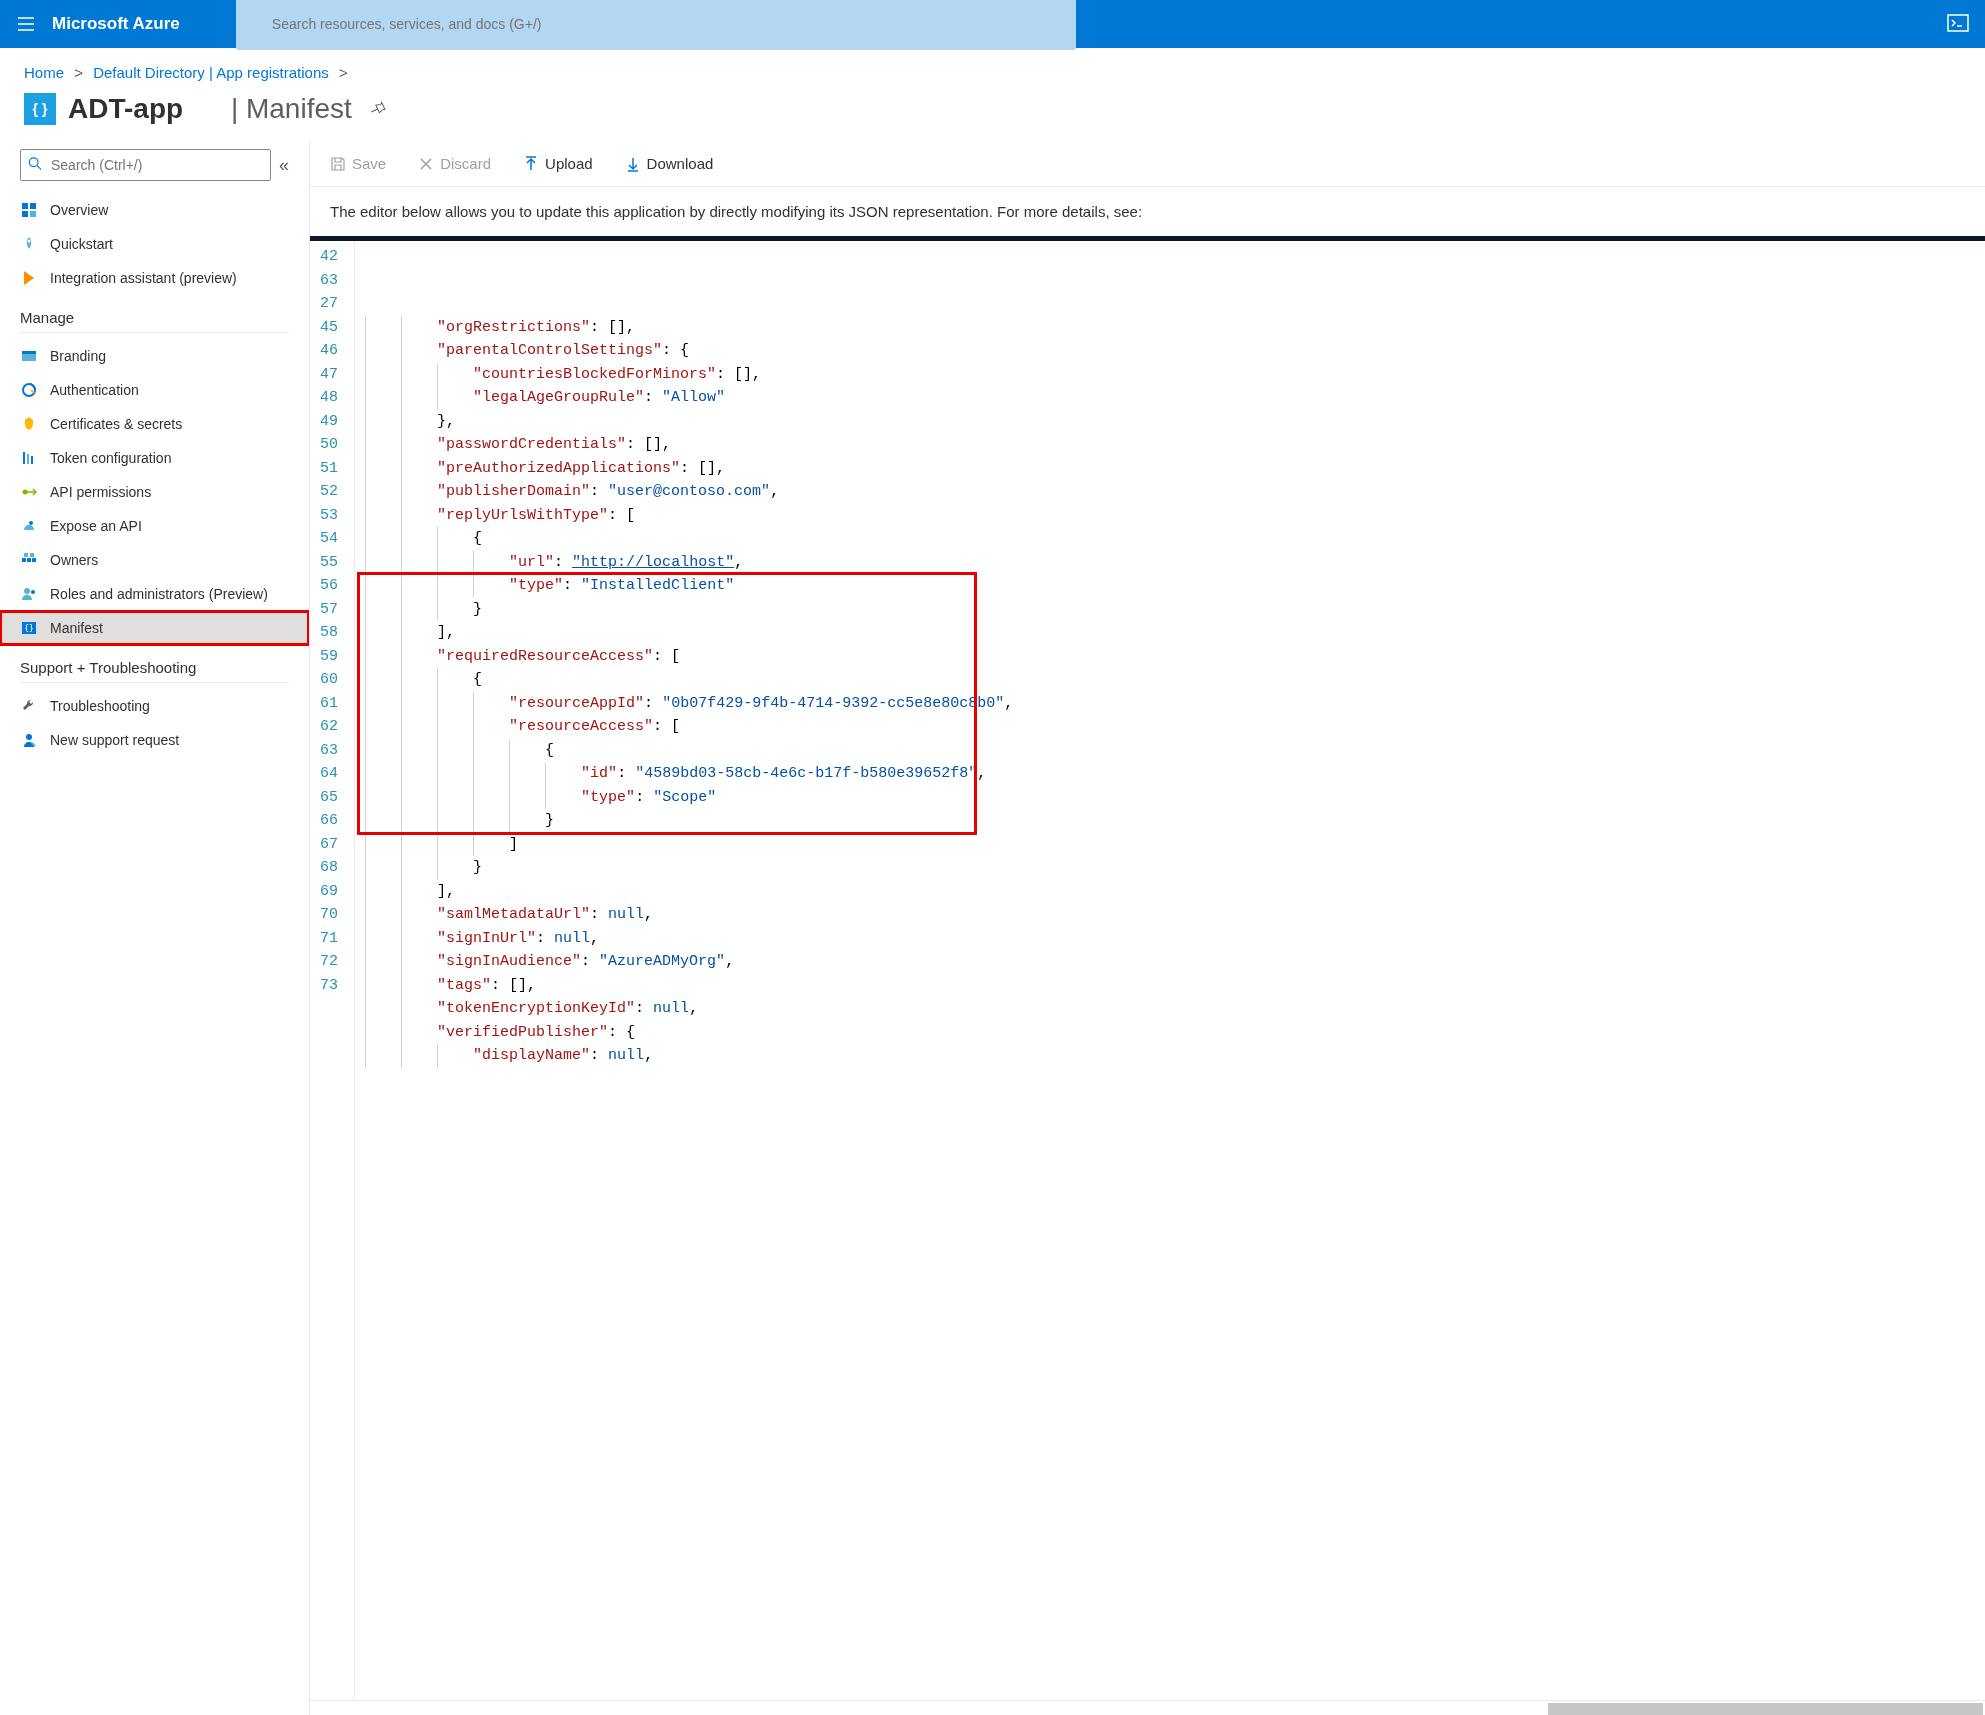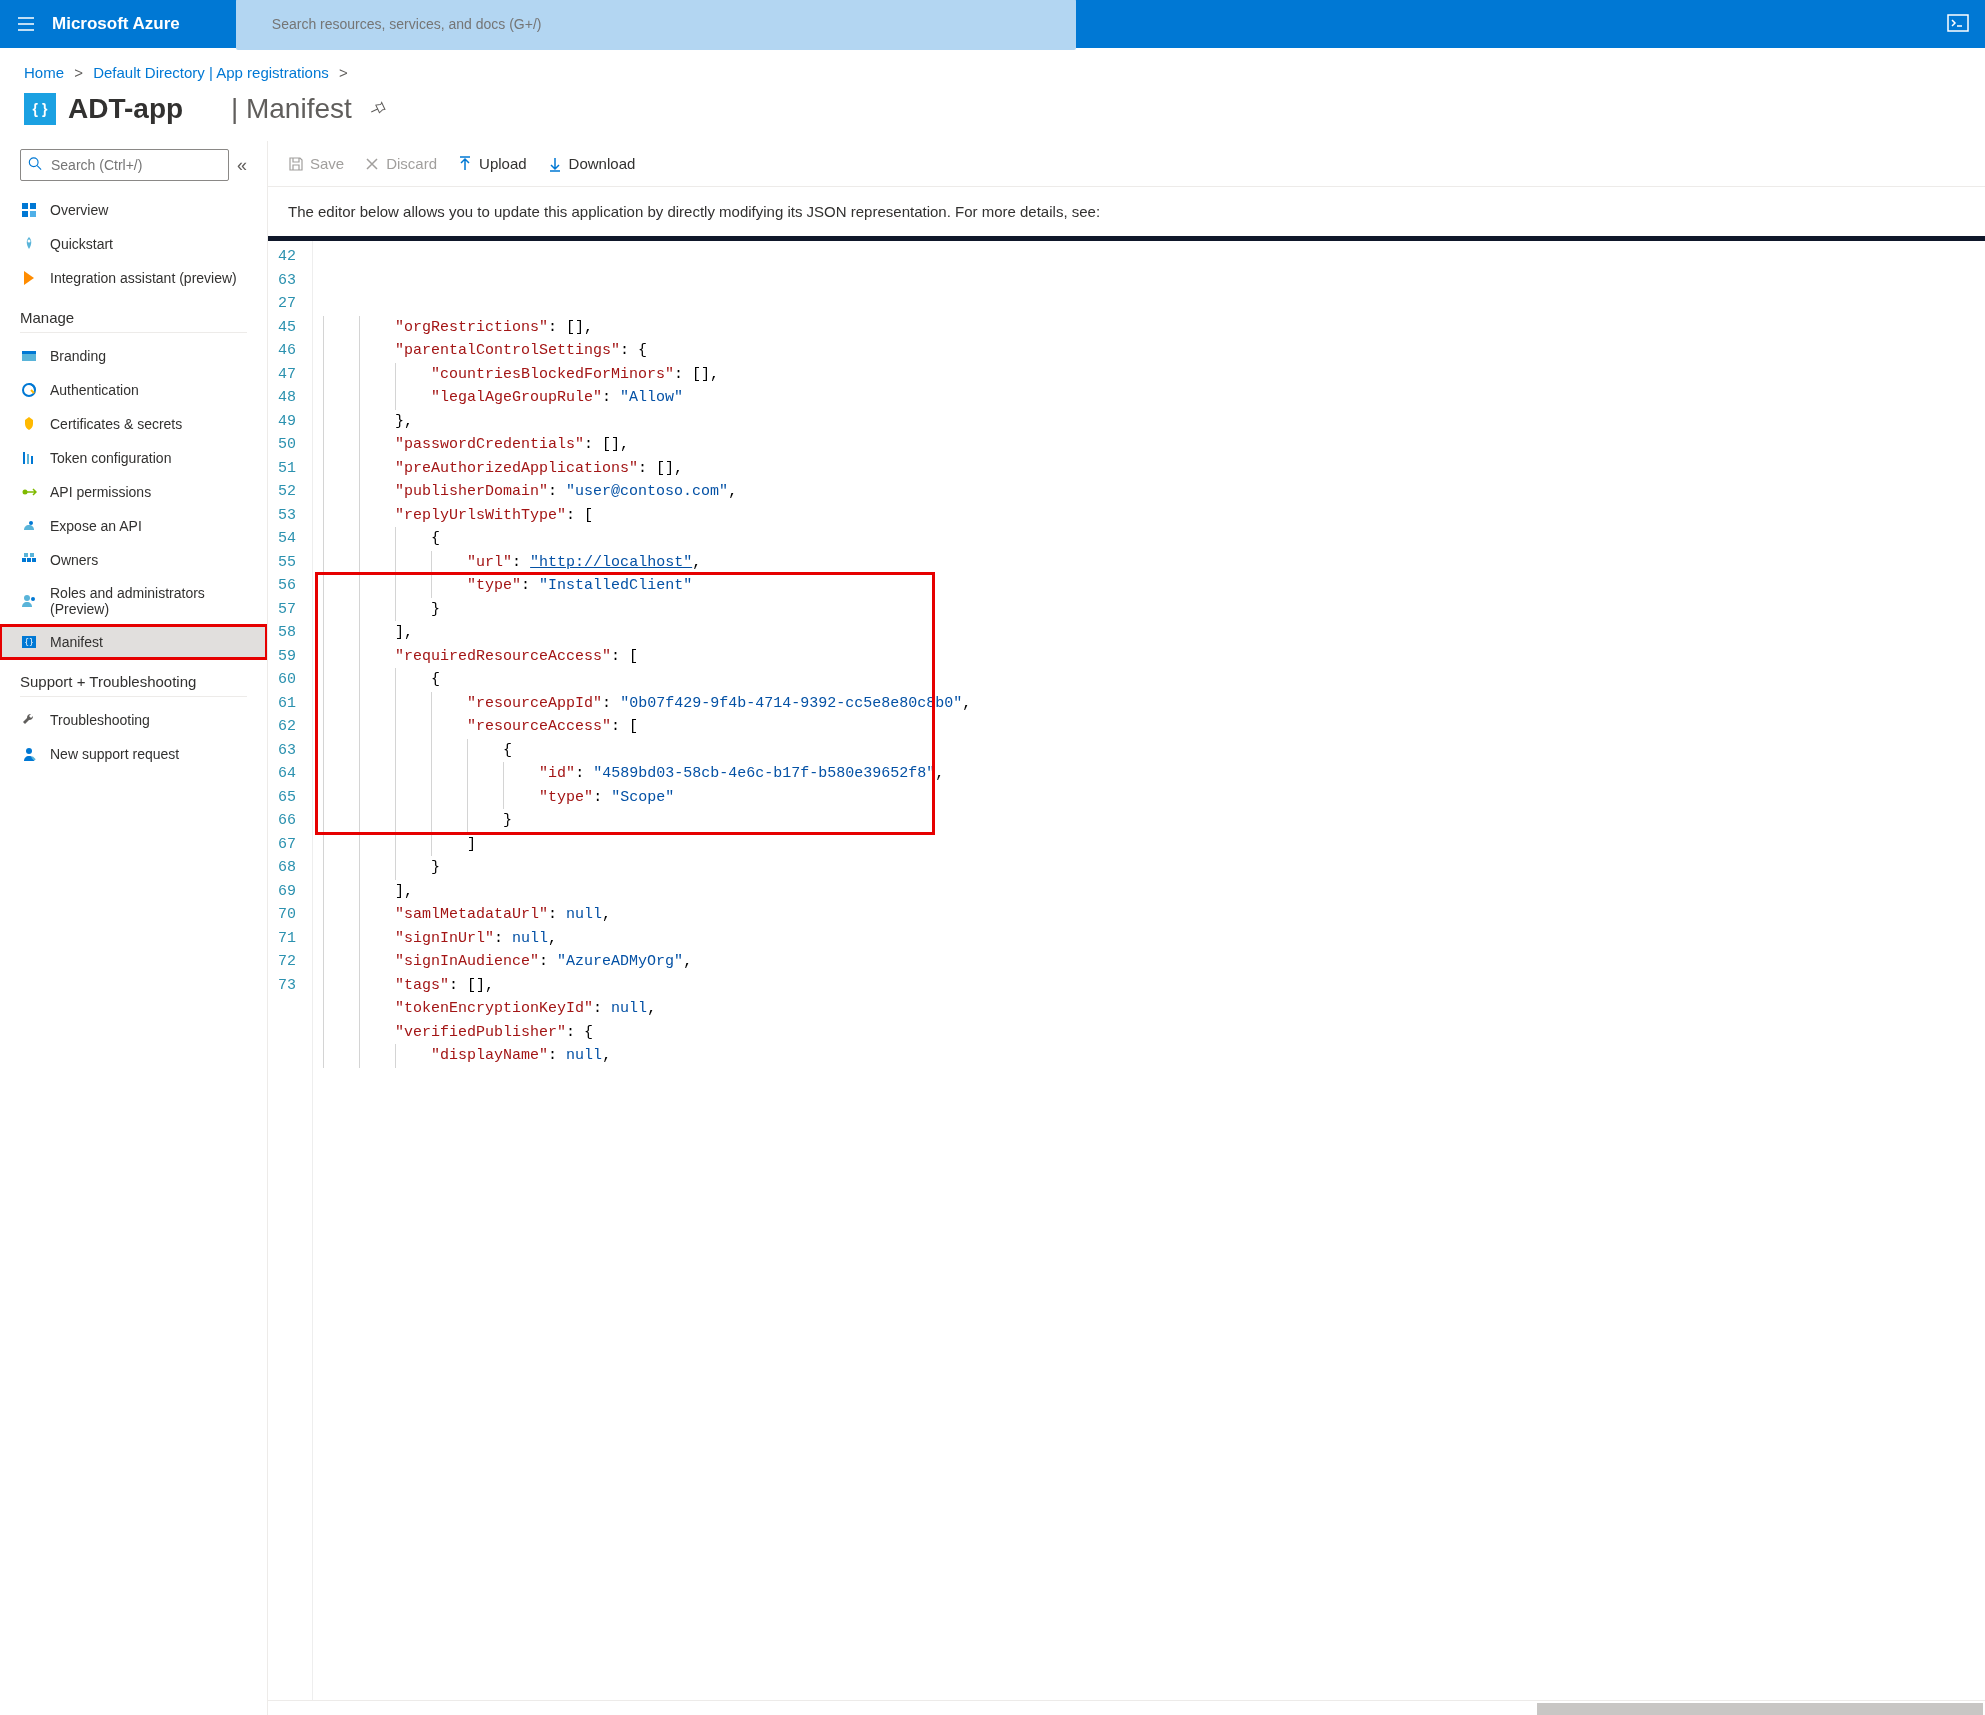--- a/index.html
+++ b/index.html
@@ -19,33 +19,33 @@
   .crumbs .sep { color: #605e5c; margin: 0 6px; }
 
   .titlebar { display: flex; align-items: center; padding: 4px 24px 16px; gap: 12px; }
   .app-icon { width: 32px; height: 32px; background: #1ba1e2; color: #fff; display: flex; align-items: center; justify-content: center; font-size: 14px; font-weight: 600; }
   .apptitle { font-size: 28px; font-weight: 600; color: #323130; }
   .apptitle .sub { font-weight: 300; color: #605e5c; margin-left: 40px; }
   .pin-icon { color: #605e5c; cursor: pointer; margin-left: 6px; }
 
   .body-wrap { display: flex; height: calc(100vh - 140px); }
 
-  .sidebar { width: 268px; border-right: 1px solid #edebe9; padding: 8px 0; overflow-y: auto; flex-shrink: 0; }
+  .sidebar { width: 310px; border-right: 1px solid #edebe9; padding: 8px 0; overflow-y: auto; flex-shrink: 0; }
   .sb-search-row { display: flex; align-items: center; gap: 8px; padding: 0 20px 12px; }
   .sb-search { flex: 1; position: relative; }
   .sb-search input { width: 100%; height: 32px; border: 1px solid #8a8886; border-radius: 2px; padding: 0 8px 0 30px; font-size: 14px; }
   .sb-search .sicon { position: absolute; left: 8px; top: 50%; transform: translateY(-50%); color: #0078d4; }
   .collapse-icon { color: #605e5c; cursor: pointer; font-size: 18px; }
   .sb-item { display: flex; align-items: center; gap: 12px; padding: 8px 20px; cursor: pointer; font-size: 14px; color: #323130; }
   .sb-item.selected { background: #e1dfdd; outline: 3px solid #e60000; outline-offset: -2px; }
   .sb-icon { width: 18px; height: 18px; display: flex; align-items: center; justify-content: center; flex-shrink: 0; }
   .sb-section { padding: 14px 20px 6px; font-size: 15px; color: #323130; border-bottom: 1px solid #edebe9; margin: 0 20px 6px 20px; padding-left: 0; font-weight: 400; }
 
   .main { flex: 1; display: flex; flex-direction: column; overflow: hidden; }
-  .toolbar { display: flex; align-items: center; gap: 20px; padding: 8px 20px; border-bottom: 1px solid #edebe9; height: 46px; }
+  .toolbar { display: flex; align-items: center; gap: 32px; padding: 8px 20px; border-bottom: 1px solid #edebe9; height: 46px; }
   .tb-btn { display: flex; align-items: center; gap: 6px; cursor: pointer; font-size: 15px; color: #323130; }
   .tb-btn.disabled { color: #a19f9d; }
   .tb-btn .ticon { width: 16px; height: 16px; display: flex; align-items: center; justify-content: center; }
   .tb-btn .ticon svg { stroke: currentColor; }
   .intro { padding: 16px 20px; font-size: 15px; color: #323130; }
 
   .editor { flex: 1; display: flex; font-family: Consolas, "Courier New", monospace; font-size: 15px; line-height: 23.5px; overflow: auto; border-top: 5px solid #0f172a; position: relative; }
   .gutter { text-align: right; color: #2b91af; padding: 4px 16px 4px 10px; border-right: 1px solid #eee; user-select: none; background: #fff; }
   .code { padding: 4px 10px; white-space: pre; position: relative; flex: 1; }
   .hl-box { position: absolute; border: 3px solid #e60000; pointer-events: none; z-index: 5; }

